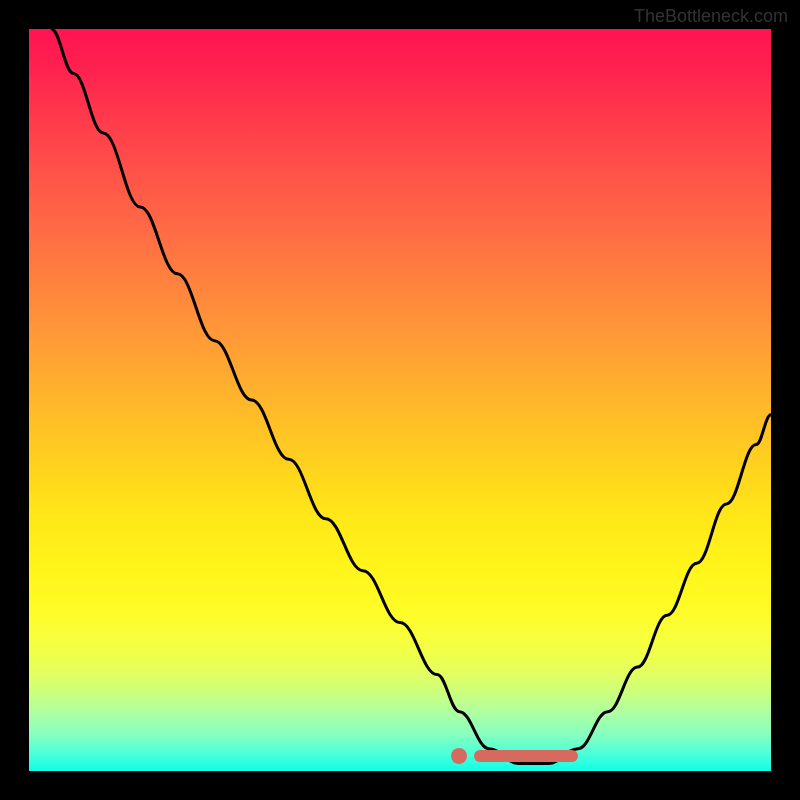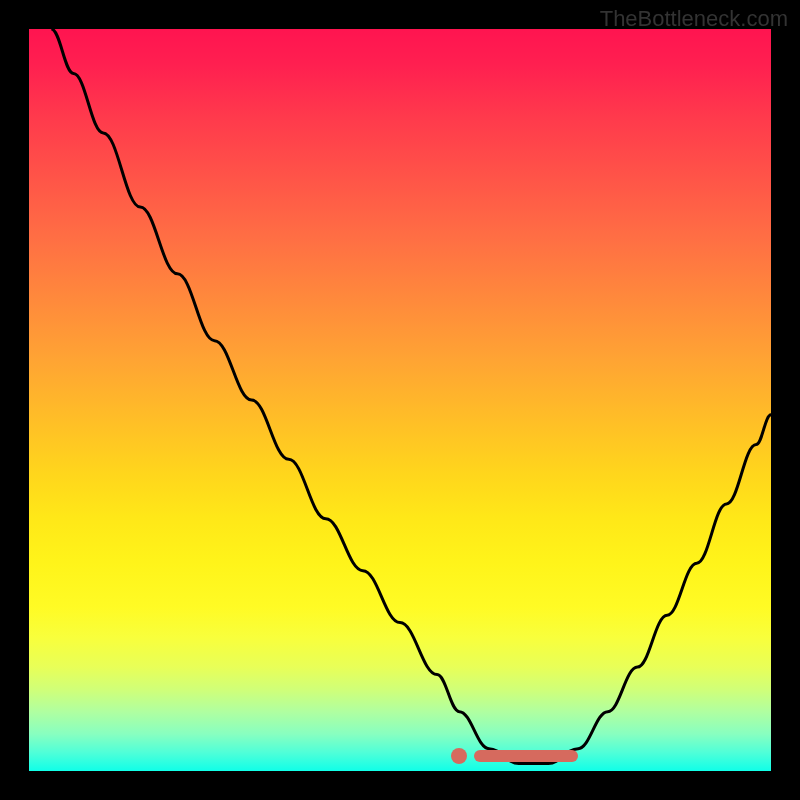--- a/index.html
+++ b/index.html
@@ -1,16 +1,16 @@
 <!DOCTYPE html>
 <html><head>
 <meta charset="utf-8">
 <style>
 body{margin:0;background:#000;width:800px;height:800px;position:relative;font-family:Arial,sans-serif}
-.attribution{position:absolute;top:6px;right:12px;color:#333;font-size:22px;font-weight:500}
+.attribution{position:absolute;top:6px;right:12px;color:#333;font-size:18px;font-weight:500}
 .plot-area{position:absolute;left:29px;top:29px;width:742px;height:742px}
 .gradient-bg{width:100%;height:100%;background:linear-gradient(to bottom,
  #ff1450 0%,
  #ff2050 5%,
  #ff3a4c 12%,
  #ff5448 20%,
  #ff6e44 28%,
  #ff883c 36%,
  #ffa234 44%,
  #ffbc28 52%,

